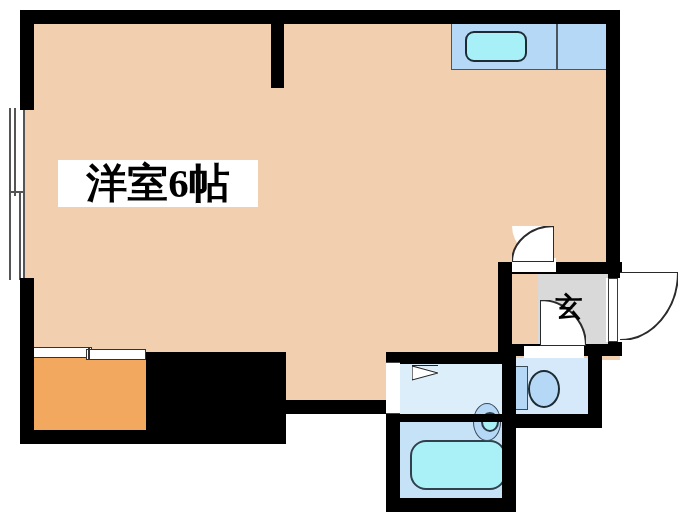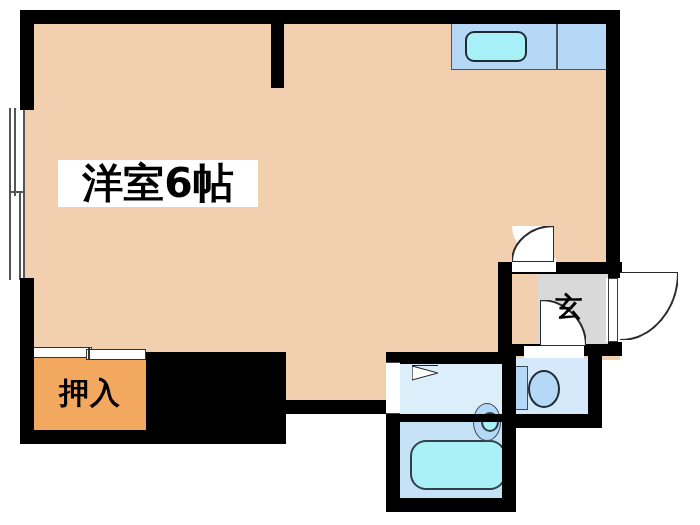--- a/index.html
+++ b/index.html
@@ -55,20 +55,21 @@
     font-weight: 700;
     line-height: 1;
     white-space: nowrap;
     text-align: center;
   }
   .label-room {
     font-size: 41px;
     background: #ffffff;
     padding: 3px 6px;
     letter-spacing: 0px;
+    font-family: Liberation Serif, serif;
   }
   .label-oshiire {
     font-size: 30px;
     letter-spacing: 1px;
   }
   .label-genkan {
     font-size: 27px;
   }
 
   
@@ -257,17 +258,16 @@
   </div>
 
   <div class="abs opening" style="left:386px; top:362px; width:14px; height:52px;"></div>
   <div class="abs" style="left:386px; top:362px; width:14px; height:52px; border-top:1.5px solid #444; border-bottom:1.5px solid #444; box-sizing:border-box; background:#ffffff;"></div>
 
   <div class="abs opening" style="left:524px; top:346px; width:44px; height:12px;"></div>
 
   <div class="abs label label-room" style="left:58px; top:160px; width:188px;">洋室6帖</div>
 
 
-  <div class="abs label label-oshiire" style="left:44px; top:378px; width:92px;">押入</div>
 
   <div class="abs label label-genkan" style="left:552px; top:293px; width:34px;">玄</div>
 
 </div>
 
 </body></html>

